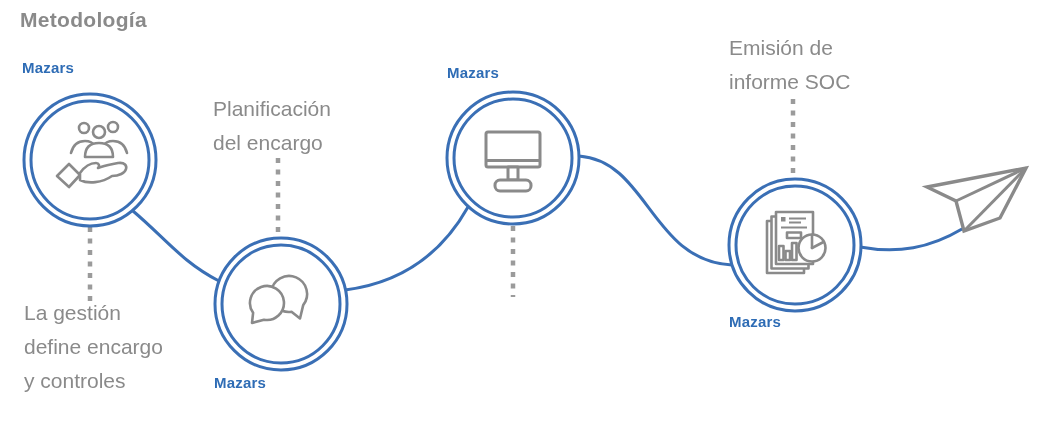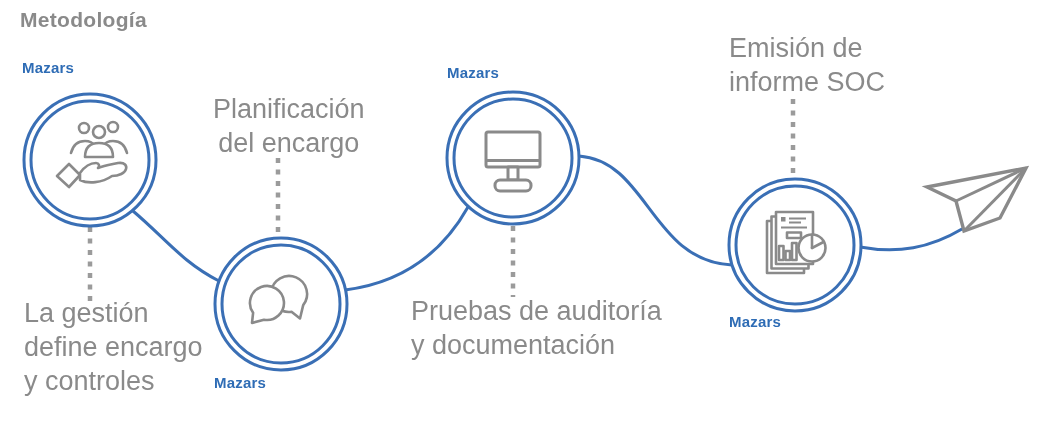--- a/index.html
+++ b/index.html
@@ -11,24 +11,24 @@
   .title{
     position:absolute;left:20px;top:8px;
     font-size:21px;font-weight:700;letter-spacing:.3px;
     color:var(--text-gray,#8a8a8a);
   }
   .actor{
     position:absolute;font-size:15px;font-weight:700;letter-spacing:.2px;
     color:var(--label-blue,#2e6cb5);
   }
   .note{
-    position:absolute;font-size:27px;line-height:34px;
+    position:absolute;font-size:21px;line-height:34px;
     color:var(--text-gray,#8a8a8a);white-space:pre-line;
   }
-  .note.center-block{text-align:center;}
+  .note.center-block{text-align:left;}
   
   .curve{fill:none;stroke:var(--accent-blue,#3a6fb5);stroke-width:3;stroke-linecap:round;}
   .dash{fill:none;stroke:var(--dash-gray,#9b9b9b);stroke-width:4.5;stroke-dasharray:5 6.5;}
   .ring{fill:#ffffff;stroke:var(--accent-blue,#3a6fb5);stroke-width:3;}
   .ico{fill:none;stroke:var(--icon-gray,#8a8a8a);stroke-width:2.6;stroke-linecap:round;stroke-linejoin:round;}
   .icoW{fill:#ffffff;stroke:var(--icon-gray,#8a8a8a);stroke-width:2.6;stroke-linecap:round;stroke-linejoin:round;}
   .icoF{fill:var(--icon-gray,#8a8a8a);stroke:none;}
   .ico3{fill:#ffffff;stroke:var(--icon-gray,#8a8a8a);stroke-width:3;stroke-linecap:round;stroke-linejoin:round;}
   .plane{fill:#ffffff;stroke:var(--icon-gray,#8a8a8a);stroke-width:3.4;stroke-linejoin:miter;stroke-miterlimit:6;}
   .planeLine{fill:none;stroke:var(--icon-gray,#8a8a8a);stroke-width:3;stroke-linejoin:miter;}
@@ -129,20 +129,18 @@
   <div class="actor" style="left:22px;top:59px;">Mazars</div>
   <div class="note" style="left:24px;top:296px;">La gestión
 define encargo
 y controles</div>
 
   <div class="note center-block" style="left:213px;top:92px;">Planificación
 del encargo</div>
   <div class="actor" style="left:214px;top:374px;">Mazars</div>
 
   <div class="actor" style="left:447px;top:64px;">Mazars</div>
-  <div class="note" style="left:411px;top:294px;">Pruebas de auditoría
-y documentación</div>
 
   <div class="note" style="left:729px;top:31px;">Emisión de
 informe SOC</div>
   <div class="actor" style="left:729px;top:313px;">Mazars</div>
 
 </div>
 
 </body></html>

